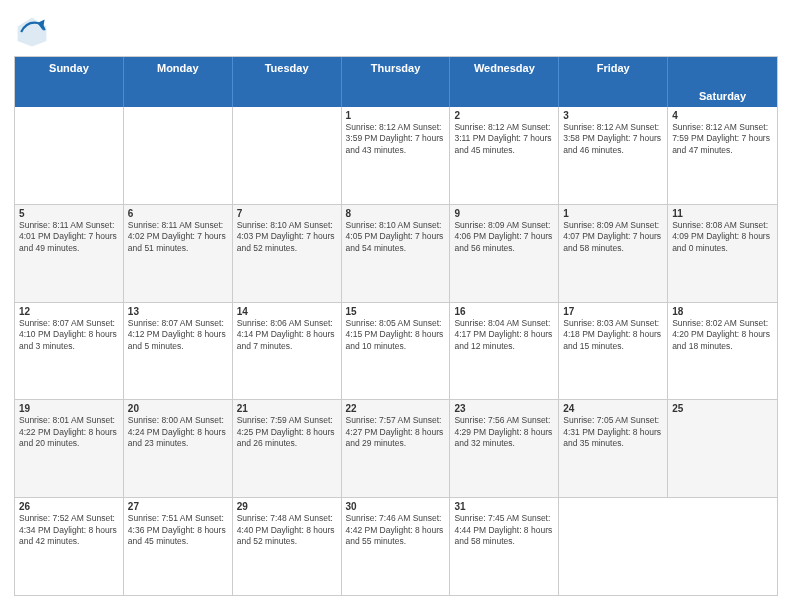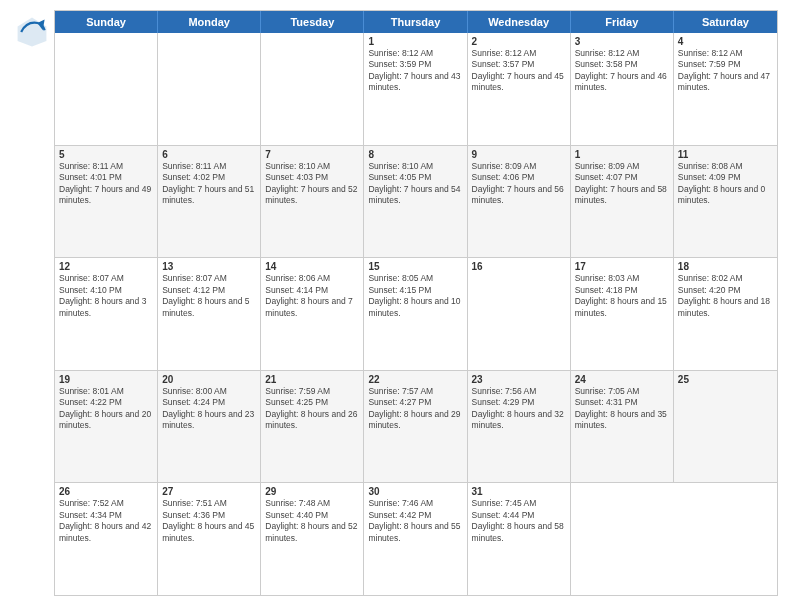--- a/index.html
+++ b/index.html
@@ -8,20 +8,21 @@
       background: #fff;
       width: 792px;
       height: 612px;
       overflow: hidden;
     }
     .container {
       width: 792px;
       height: 612px;
       padding: 10px 14px 16px 14px;
       display: flex;
+      flex-direction: column;
     }
     .header {
       display: flex;
       align-items: flex-start;
       justify-content: space-between;
       margin-bottom: 6px;
     }
     .logo {
       display: flex;
       align-items: center;
@@ -74,21 +75,21 @@
       background: #2a6db5;
     }
     .cal-header-cell {
       color: #fff;
       font-size: 11px;
       font-weight: bold;
       text-align: center;
       padding: 5px 2px;
       border-right: 1px solid #4a8dd5;
     }
-    .cal-header-cell:last-child { border-right: none; }
+    .cal-header-cell:last-child { border-right: none; margin-top: 28px; }
     .cal-body {
       flex: 1;
       display: flex;
       flex-direction: column;
     }
     .cal-row {
       display: grid;
       grid-template-columns: repeat(7, 1fr);
       flex: 1;
       border-top: 1px solid #ccc;
@@ -158,21 +159,21 @@
           <div class="cal-cell"></div>
           <div class="cal-cell">
             <div class="day-num">1</div>
             <div class="cell-text">Sunrise: 8:12 AM
 Sunset: 3:59 PM
 Daylight: 7 hours and 43 minutes.</div>
           </div>
           <div class="cal-cell">
             <div class="day-num">2</div>
             <div class="cell-text">Sunrise: 8:12 AM
-Sunset: 3:57 PM
+Sunset: 3:11 PM
 Daylight: 7 hours and 45 minutes.</div>
           </div>
           <div class="cal-cell">
             <div class="day-num">3</div>
             <div class="cell-text">Sunrise: 8:12 AM
 Sunset: 3:58 PM
 Daylight: 7 hours and 46 minutes.</div>
           </div>
           <div class="cal-cell">
             <div class="day-num">4</div>
@@ -245,20 +246,23 @@
 Daylight: 8 hours and 7 minutes.</div>
           </div>
           <div class="cal-cell">
             <div class="day-num">15</div>
             <div class="cell-text">Sunrise: 8:05 AM
 Sunset: 4:15 PM
 Daylight: 8 hours and 10 minutes.</div>
           </div>
           <div class="cal-cell">
             <div class="day-num">16</div>
+            <div class="cell-text">Sunrise: 8:04 AM
+Sunset: 4:17 PM
+Daylight: 8 hours and 12 minutes.</div>
           </div>
           <div class="cal-cell">
             <div class="day-num">17</div>
             <div class="cell-text">Sunrise: 8:03 AM
 Sunset: 4:18 PM
 Daylight: 8 hours and 15 minutes.</div>
           </div>
           <div class="cal-cell">
             <div class="day-num">18</div>
             <div class="cell-text">Sunrise: 8:02 AM

